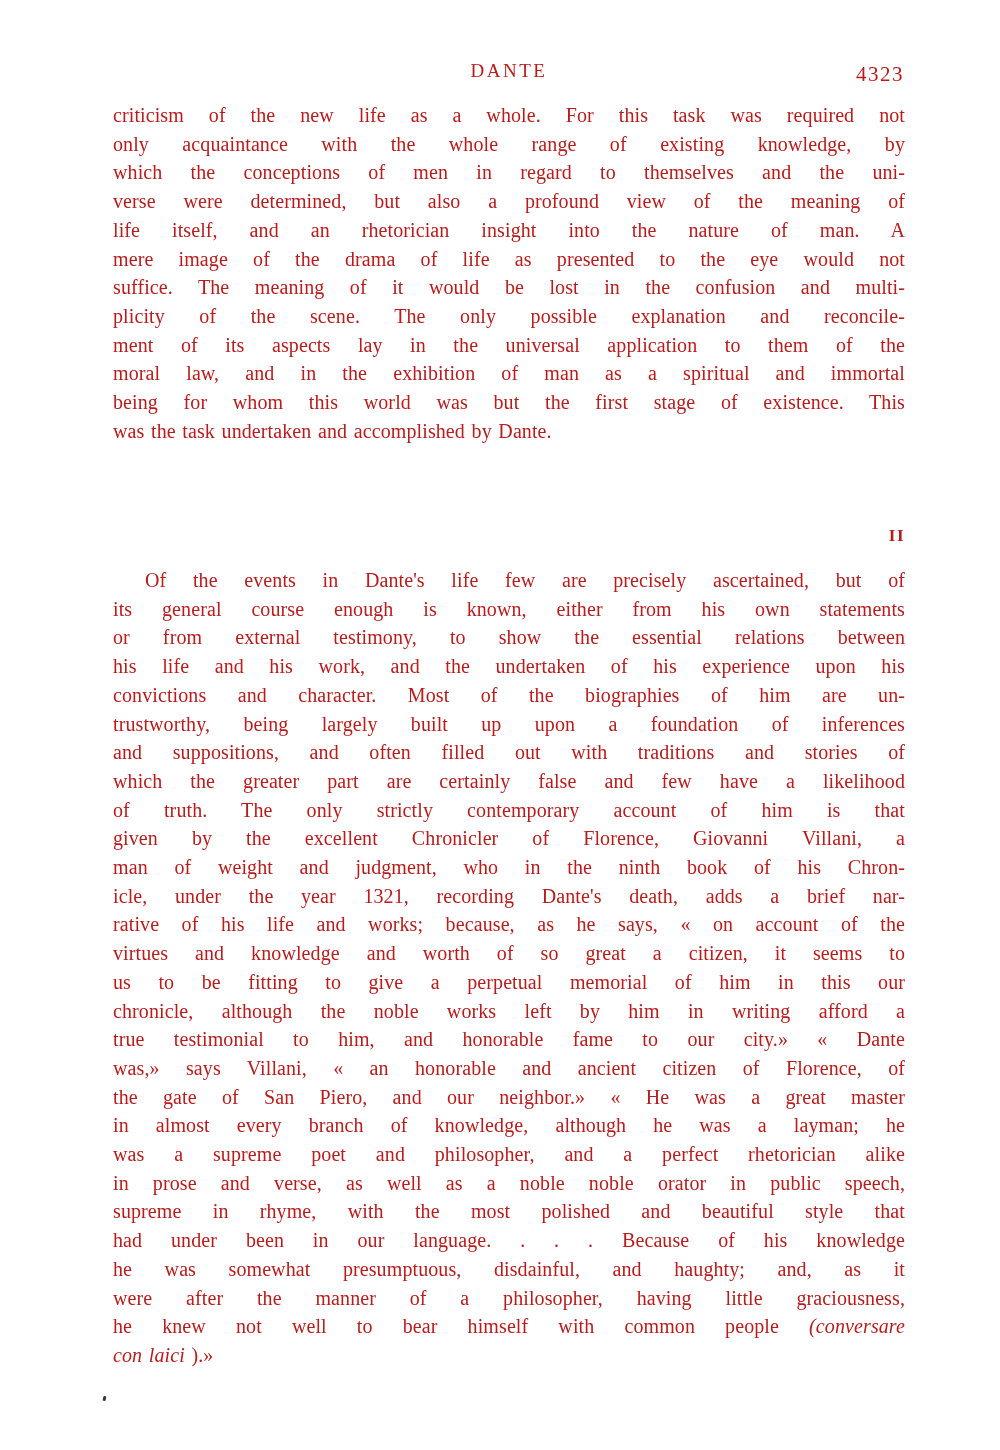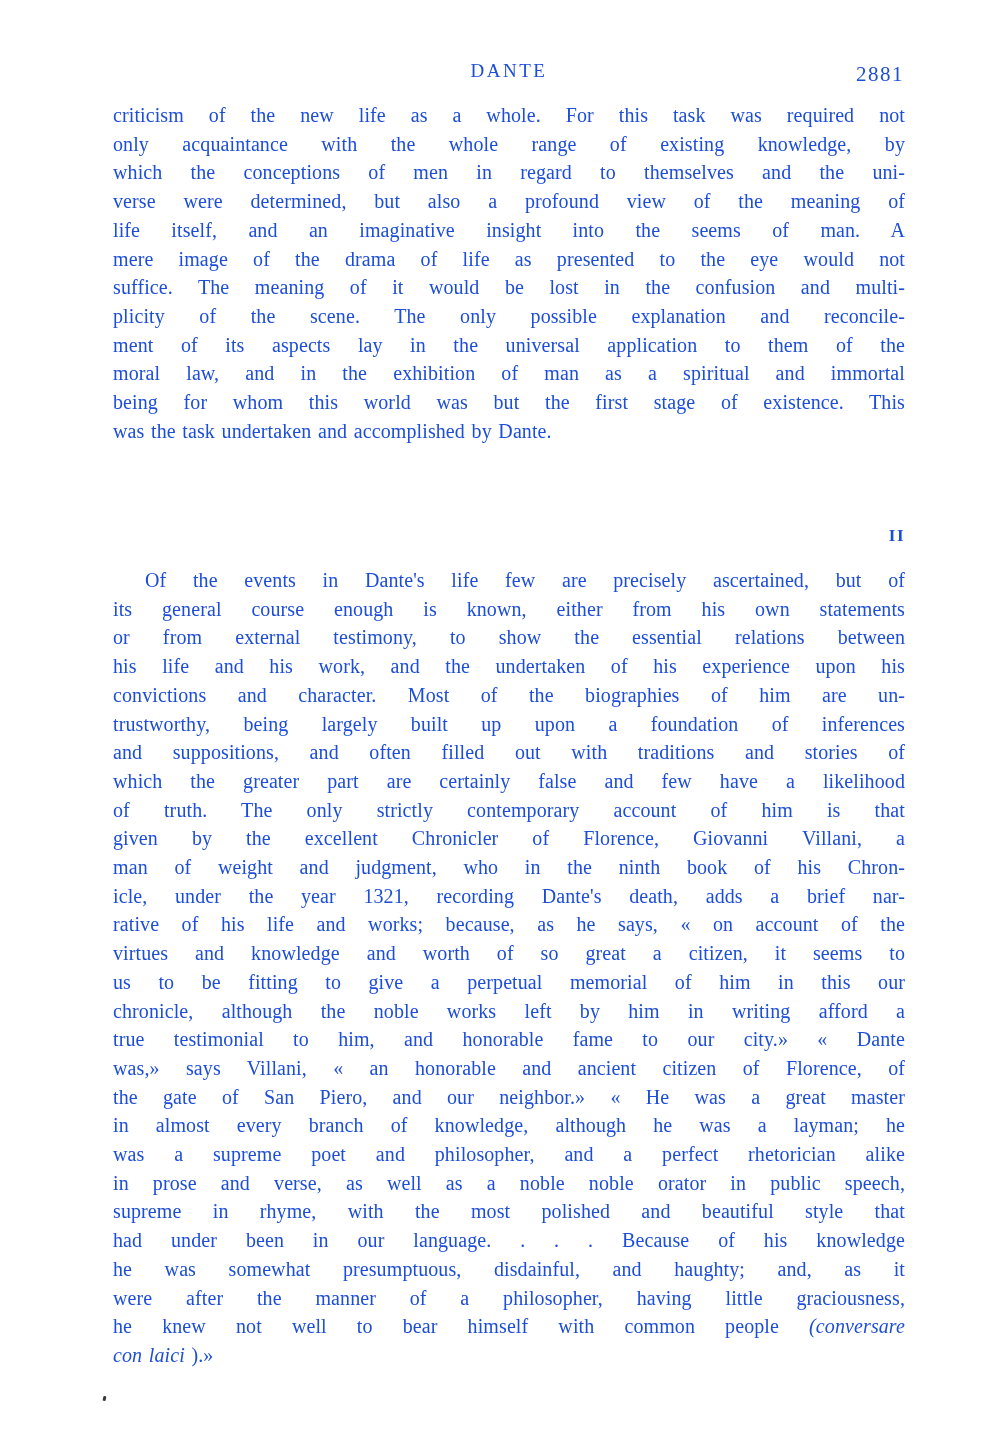--- a/index.html
+++ b/index.html
@@ -1,21 +1,21 @@
 <!DOCTYPE html>
 <html><head>
 <meta charset="utf-8">
 <style>
   html, body { margin: 0; padding: 0; background: #ffffff; }
   .page {
     position: relative;
     width: 1000px;
     height: 1450px;
     background: #ffffff;
-    color: #1d4ed8;
+    color: #b91c1c;
     font-family: "Liberation Serif", "DejaVu Serif", serif;
     overflow: hidden;
   }
   .running-head {
     position: absolute;
     top: 60px; left: 113px; width: 792px;
     text-align: center;
     font-size: 19px;
     letter-spacing: 2.5px;
     font-weight: normal;
@@ -56,28 +56,28 @@
     border-radius: 1px;
     transform: rotate(12deg);
   }
 </style>
 </head>
 <body>
 
 <div class="page">
 
   <div class="running-head">DANTE</div>
-  <div class="page-number">2881</div>
+  <div class="page-number">4323</div>
 
   <div class="para" id="para1">
     <div class="ln">criticism of the new life as a whole. For this task was required not</div>
     <div class="ln">only acquaintance with the whole range of existing knowledge, by</div>
     <div class="ln">which the conceptions of men in regard to themselves and the uni-</div>
     <div class="ln">verse were determined, but also a profound view of the meaning of</div>
-    <div class="ln">life itself, and an imaginative insight into the seems of man. A</div>
+    <div class="ln">life itself, and an rhetorician insight into the nature of man. A</div>
     <div class="ln">mere image of the drama of life as presented to the eye would not</div>
     <div class="ln">suffice. The meaning of it would be lost in the confusion and multi-</div>
     <div class="ln">plicity of the scene. The only possible explanation and reconcile-</div>
     <div class="ln">ment of its aspects lay in the universal application to them of the</div>
     <div class="ln">moral law, and in the exhibition of man as a spiritual and immortal</div>
     <div class="ln">being for whom this world was but the first stage of existence. This</div>
     <div class="ln last">was the task undertaken and accomplished by Dante.</div>
   </div>
 
   <div class="section-heading">II</div>

